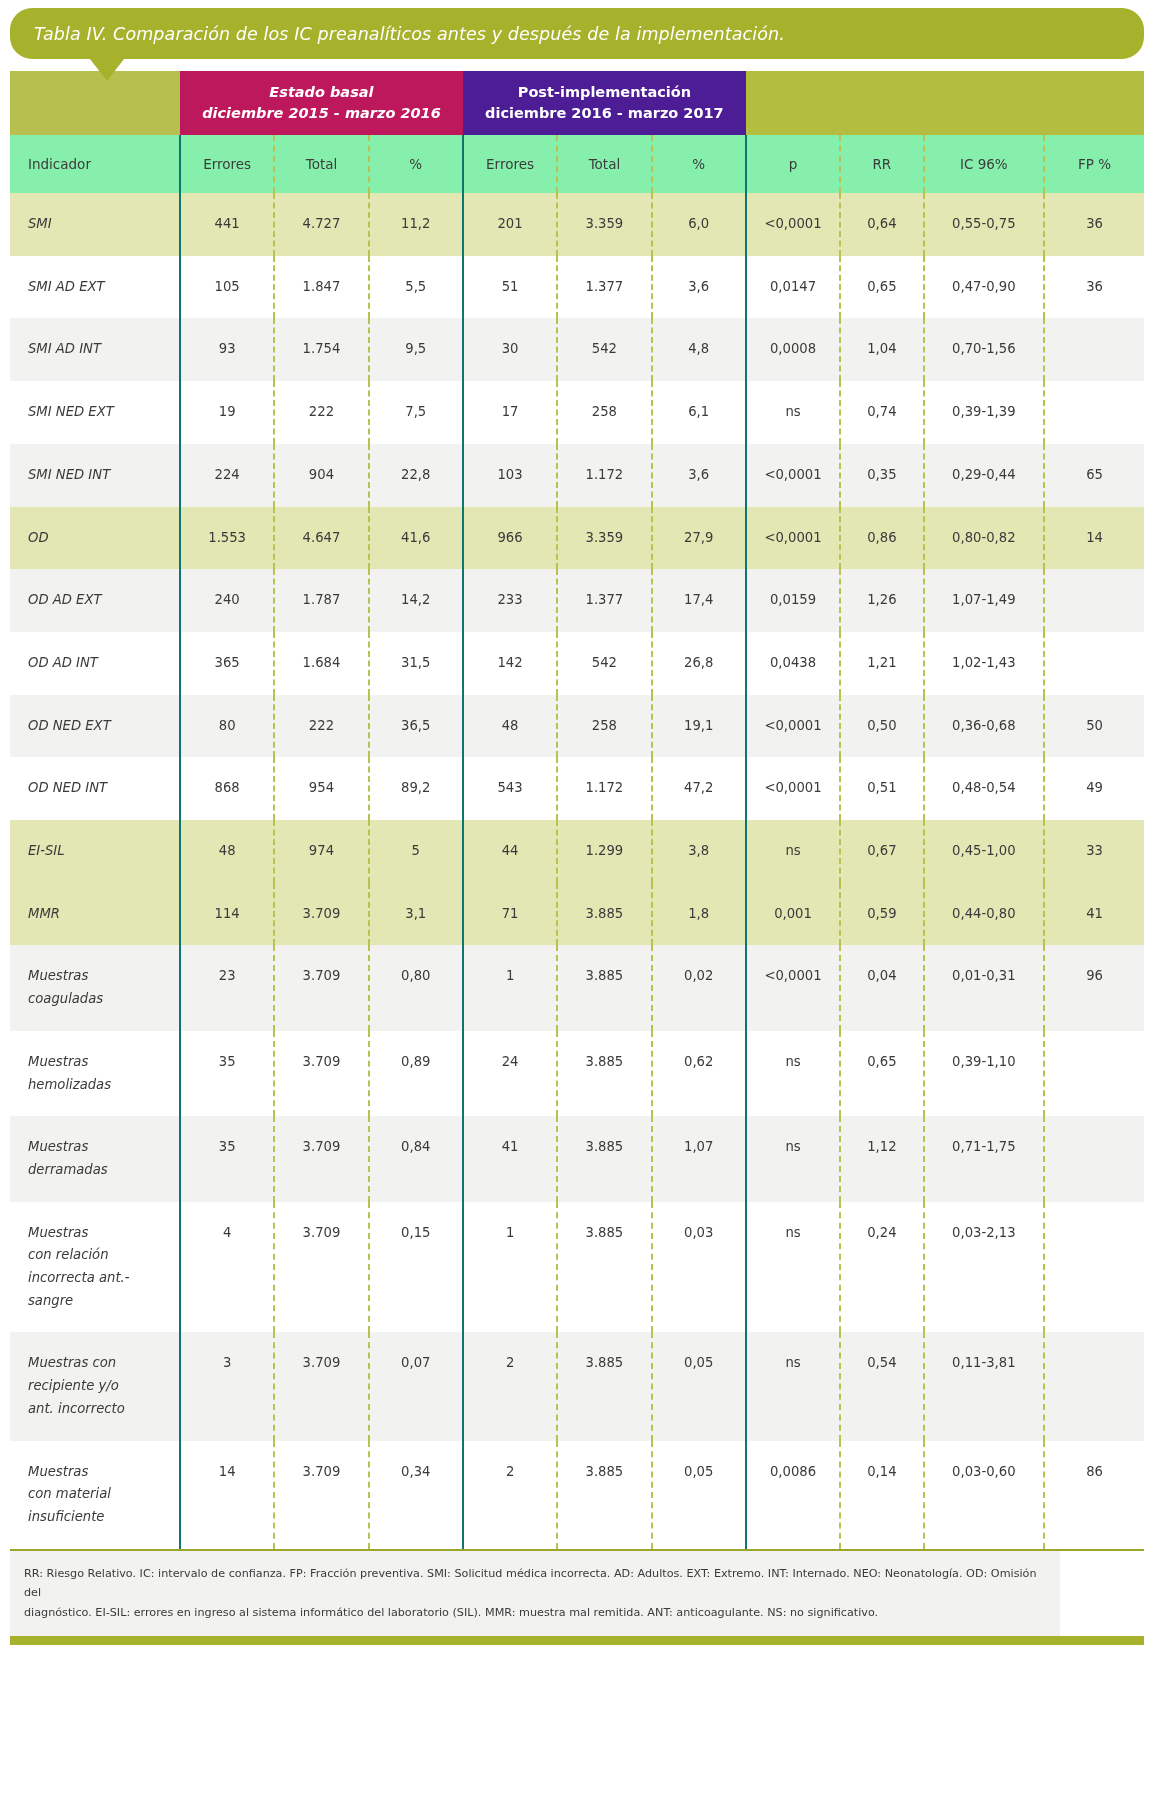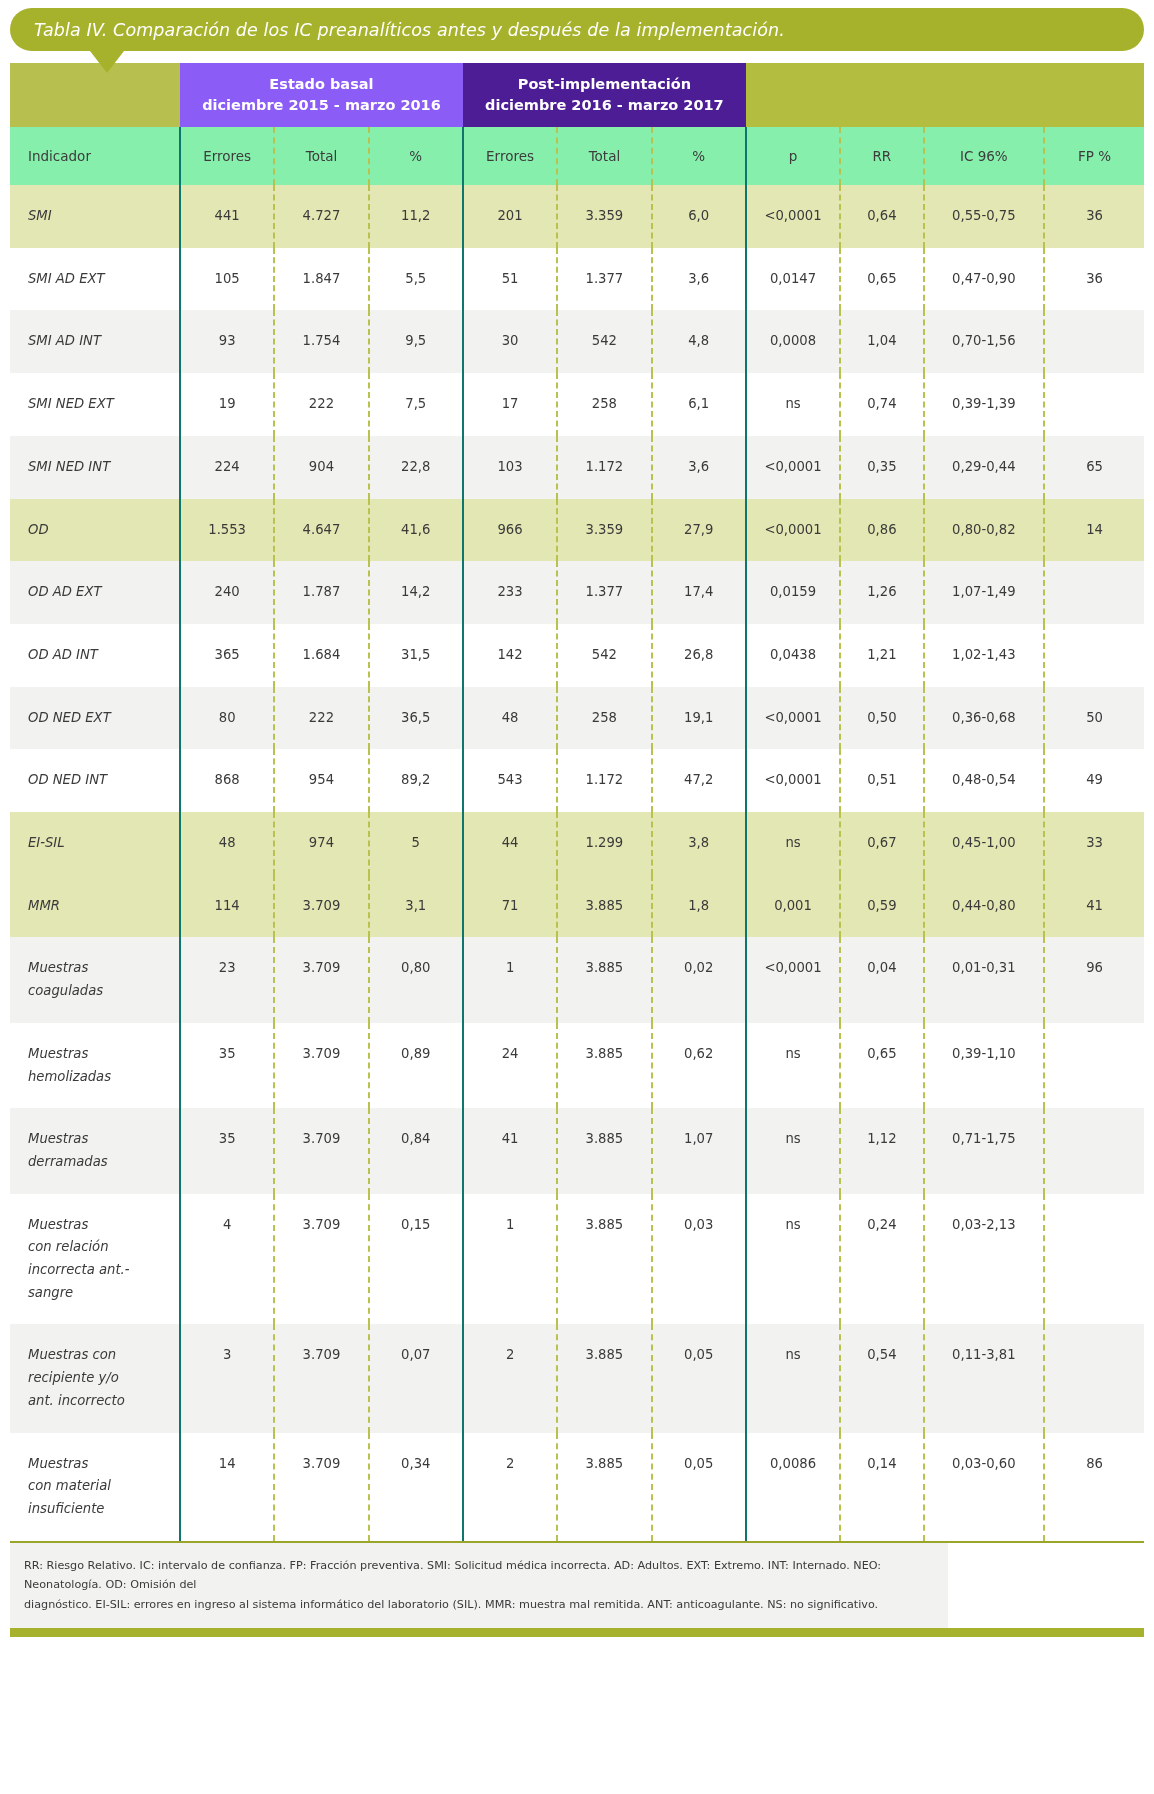--- a/index.html
+++ b/index.html
@@ -8,21 +8,21 @@
     background: #ffffff;
     font-family: "DejaVu Sans", sans-serif;
   }
   body { position: relative; width: 1154px; min-height: 1794px; overflow: hidden; }
 
   
   .title-wrap { position: relative; padding: 8px 10px 0 10px; }
   .title-bar {
     background: #a7b22c;
     border-radius: 22px;
-    height: 43px;
+    height: 51px;
     display: flex;
     align-items: center;
     padding: 0 24px;
     position: relative;
   }
   .title-text {
     color: #ffffff;
     font-style: italic;
     font-size: 17.5px;
     font-weight: 400;
@@ -44,21 +44,21 @@
   table.main {
     width: 1134px;
     border-collapse: collapse;
     table-layout: fixed;
   }
   table.main td, table.main th { vertical-align: top; }
 
   
   tr.grp-row td { height: 64px; padding: 0; }
   .grp-blank      { background: #b7c04f; }
-  .grp-basal      { background: #8b5cf6; }
+  .grp-basal      { background: #be185d; font-style: italic; }
   .grp-post       { background: #4c1d95; }
   .grp-stats      { background: #b3bd3f; }
   .grp-inner {
     color: #ffffff;
     font-size: 14.5px;
     font-weight: bold;
     line-height: 1.45;
     text-align: center;
     padding-top: 11px;
   }
@@ -96,21 +96,21 @@
   
   td.sep-dash { border-left: 2px dashed #b9c24e; }
   td.sep-solid { border-left: 2px solid #0f766e; }
 
   
   .foot-wrap { padding: 0 10px; }
   .foot-rule { height: 2px; background: #9aa52a; width: 1134px; }
   .foot-box {
     background: #f2f2f0;
     padding: 13px 14px 14px 14px;
-    width: 938px;
+    width: 1050px;
   }
   .foot-text {
     font-size: 11.2px;
     color: #3a3a3a;
     line-height: 1.75;
   }
   .foot-bottom { height: 9px; background: #a7b22c; width: 1134px; margin-top: 0px; }
 </style>
 </head>
 <body>

